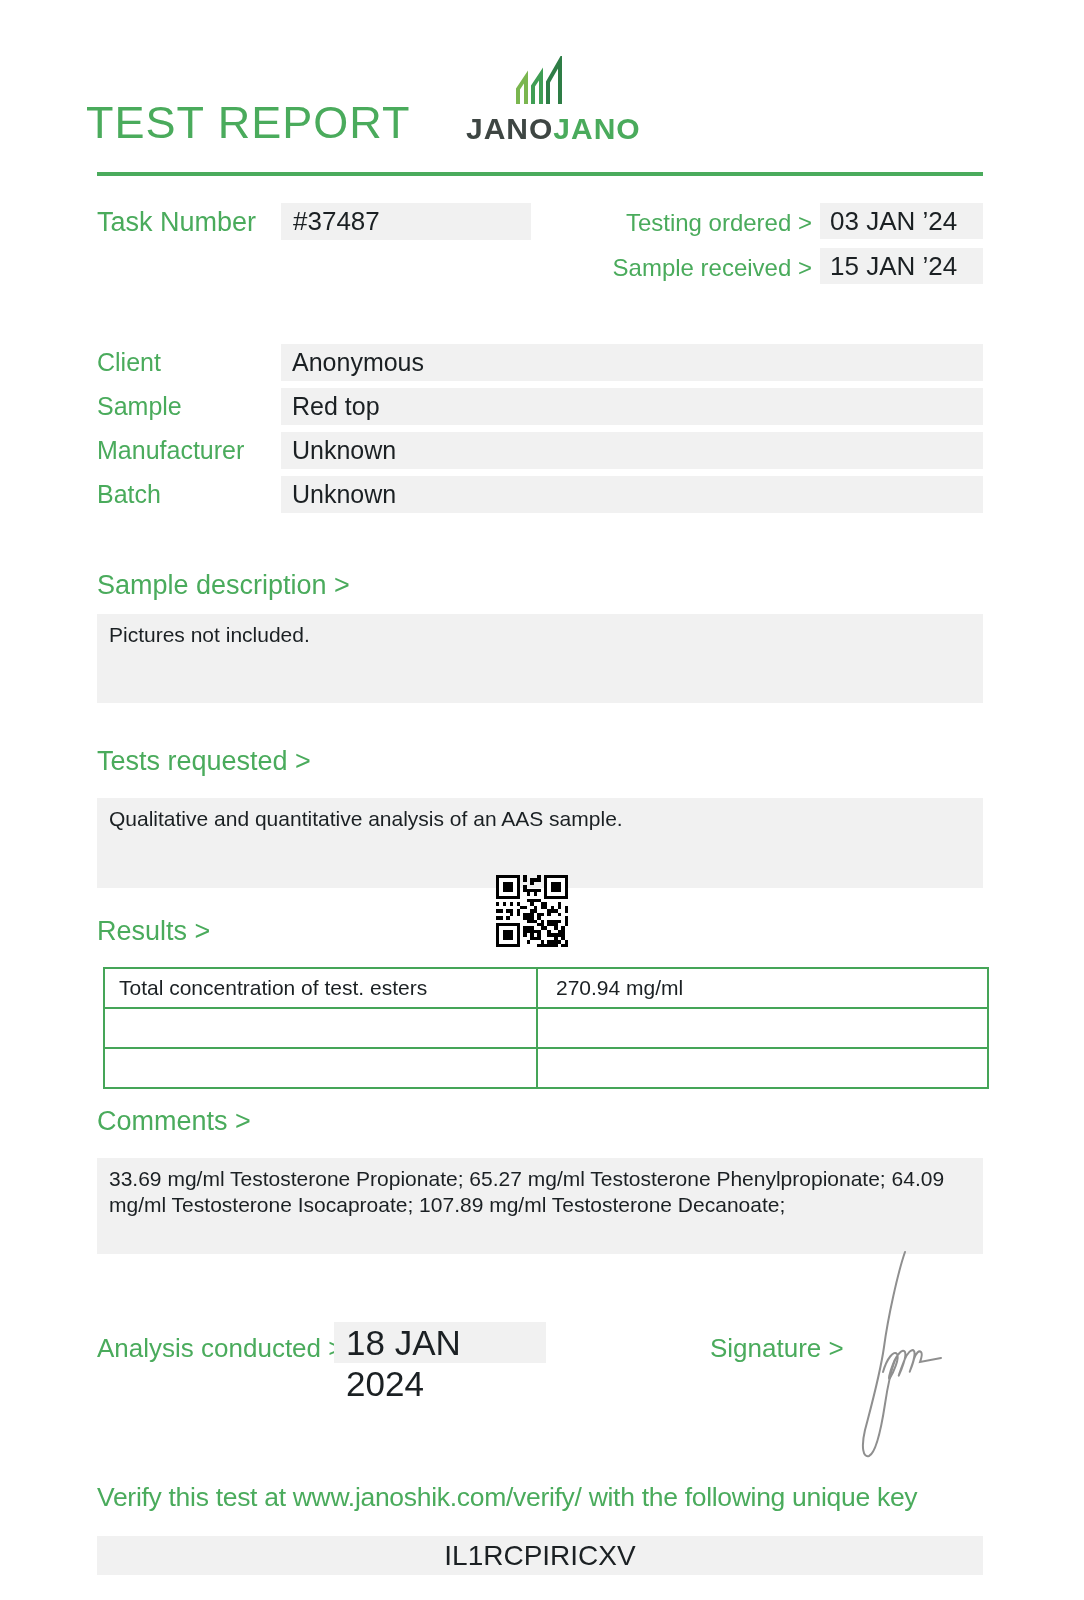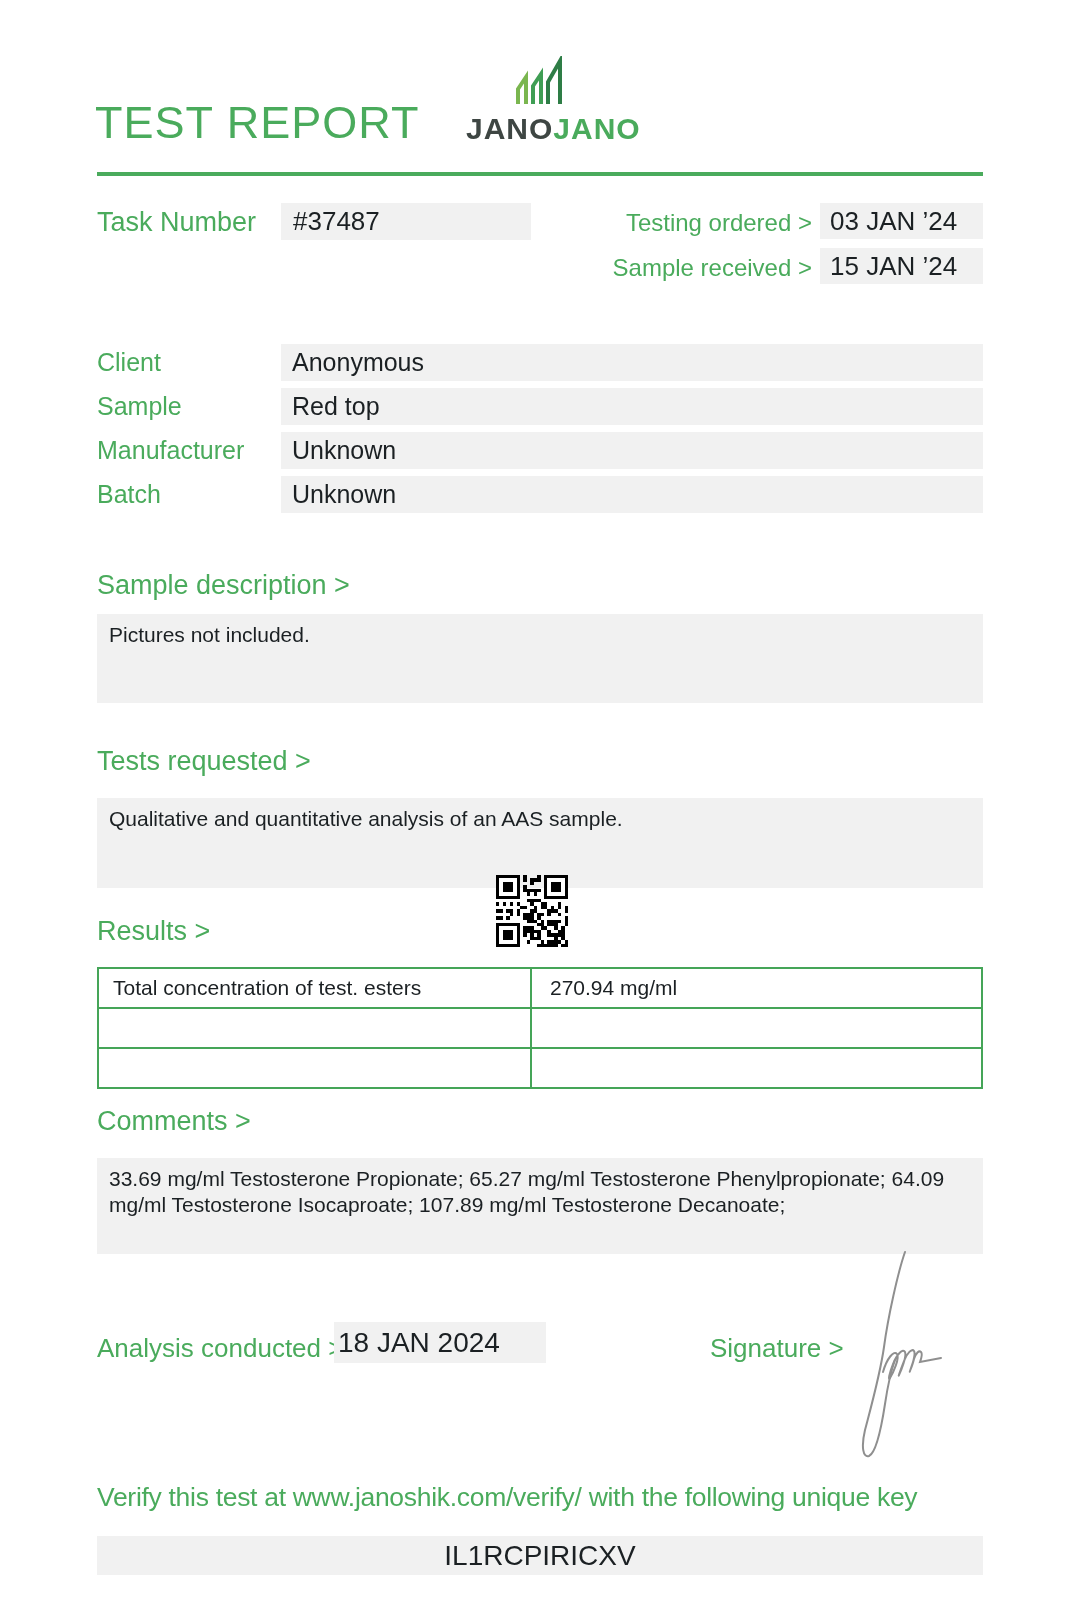--- a/index.html
+++ b/index.html
@@ -5,46 +5,46 @@
   :root{
     --green:#4aab5c; --border_green:#45a558; --dark:#1b2023;
     --box_bg:#f1f1f1; --label_gray:#4d5555; --brand_dark:#3e4643; --sig_gray:#8f8f8f;
   }
   *{box-sizing:border-box;}
   body{margin:0;background:#ffffff;}
   .page{position:relative;width:1084px;height:1600px;background:#fff;overflow:hidden;
         font-family:"Liberation Sans",sans-serif;color:var(--dark);}
   .abs{position:absolute;}
   .gbox{background:var(--box_bg);}
-  .title{left:95px;top:97px;font-size:45px;letter-spacing:1px;color:var(--green);}
+  .title{left:86px;top:97px;font-size:45px;letter-spacing:1px;color:var(--green);}
   .logo-icon{left:511px;top:56px;}
   .brand{left:466px;top:112px;font-size:30px;font-weight:bold;letter-spacing:1px;}
   .brand .dark{color:var(--brand_dark);}
   .brand .grn{color:var(--green);}
   .contact{right:96px;top:94px;text-align:right;font-size:21.5px;line-height:27px;color:var(--label_gray);}
   .rule{left:97px;top:172px;width:886px;height:4px;background:var(--green);}
   .task-label{left:97px;top:207px;font-size:27px;color:var(--green);}
   .task-box{left:281px;top:203px;width:250px;height:37px;font-size:26px;line-height:37px;padding-left:12px;}
   .date-label{width:212px;text-align:right;font-size:24px;color:var(--green);}
   .dl1{left:600px;top:209px;} .dl2{left:600px;top:254px;}
   .date-box{left:820px;width:163px;height:36px;font-size:26px;line-height:36px;padding-left:10px;}
   .db1{top:203px;} .db2{top:248px;}
   .info-row{left:97px;width:886px;height:37px;}
   .info-label{position:absolute;left:0;top:0;font-size:25px;line-height:37px;color:var(--green);}
   .info-box{position:absolute;left:184px;top:0;width:702px;height:37px;background:var(--box_bg);
             font-size:25px;line-height:37px;padding-left:11px;}
   .sec-heading{left:97px;font-size:27px;color:var(--green);}
   .sec-box{left:97px;width:886px;background:var(--box_bg);font-size:21px;line-height:26px;padding:8px 12px;}
   .qr{left:496px;top:875px;}
-  .results-table{left:97px;top:967px;width:886px;border-collapse:collapse;table-layout:fixed;}
+  .results-table{left:103px;top:967px;width:886px;border-collapse:collapse;table-layout:fixed;}
   .results-table td{border:2px solid var(--border_green);height:40px;font-size:21px;padding:0 0 0 14px;}
   .results-table td.c1{width:433px;}
   .results-table td.c2{padding-left:18px;}
   .analysis-label{left:97px;top:1333px;font-size:26px;color:var(--green);}
-  .date-big{left:334px;top:1322px;width:212px;height:41px;font-size:28px;line-height:41px;padding-left:4px;}
+  .date-big{left:334px;top:1322px;width:212px;height:41px;font-size:35px;line-height:41px;padding-left:12px;}
   .sig-label{left:710px;top:1333px;font-size:26px;color:var(--green);text-align:right;}
   .sig{left:843px;top:1242px;}
   .verify{left:97px;top:1482px;width:900px;font-size:26.5px;letter-spacing:-0.3px;color:var(--green);}
   .key-box{left:97px;top:1536px;width:886px;height:39px;text-align:center;font-size:28px;line-height:39px;}
 </style>
 </head>
 <body>
 
 <div class="page">
 

